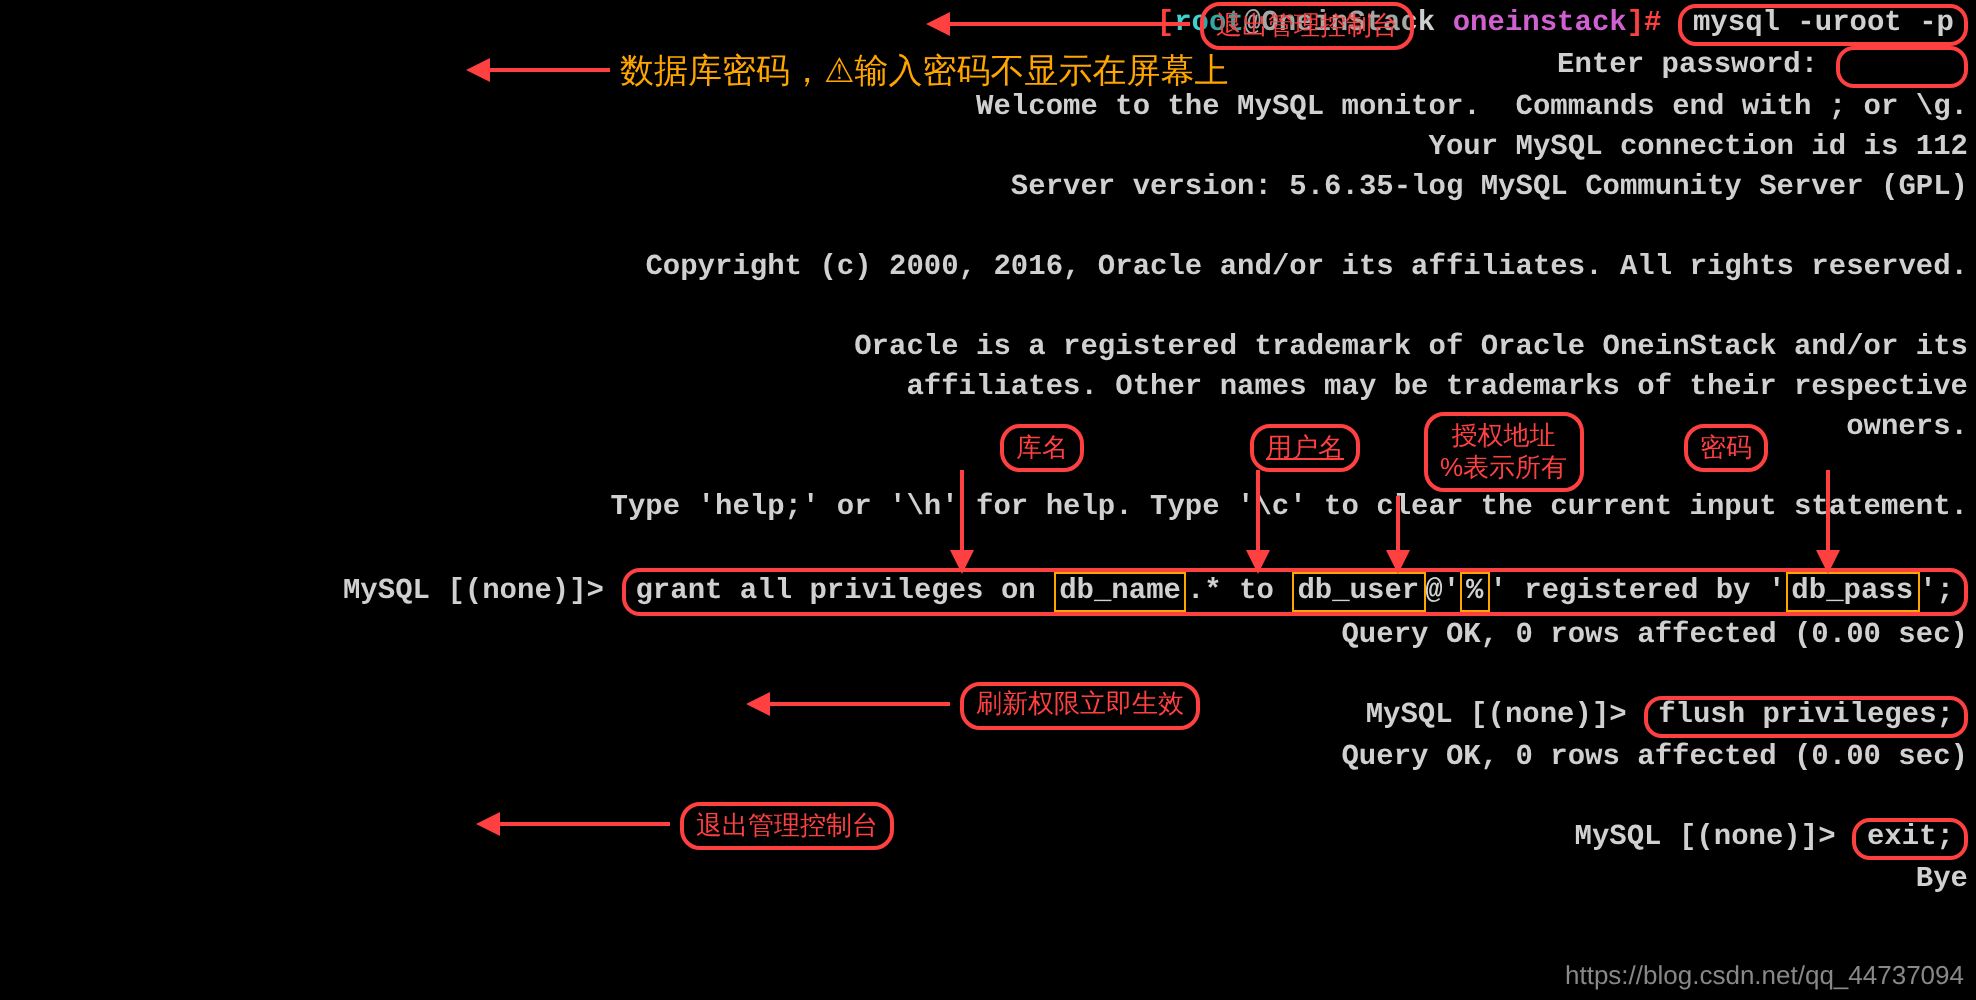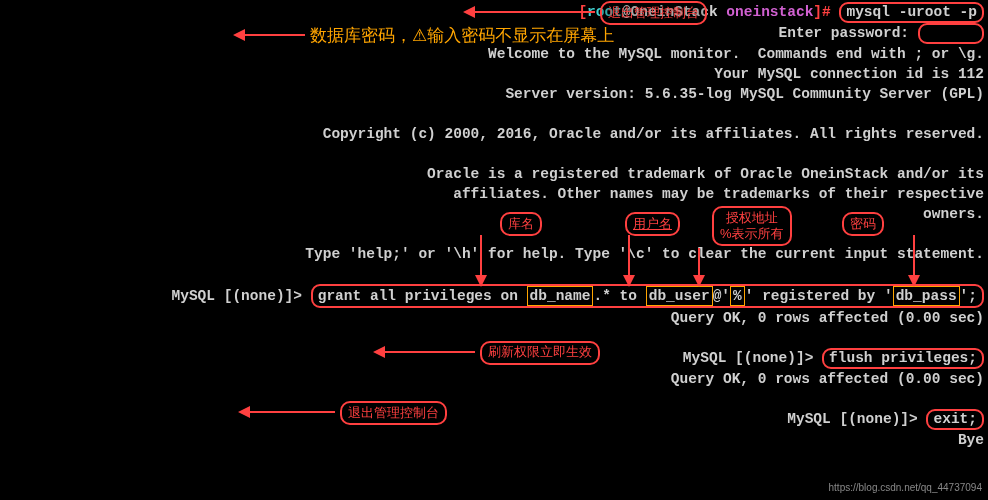--- a/index.html
+++ b/index.html
@@ -76,21 +76,21 @@
     bottom: -2px; left: -5px;
     border: 6px solid transparent;
     border-top: 12px solid #ff4040;
     border-bottom: 0;
   }
   .watermark {
     position: absolute;
     right: 6px;
     bottom: 2px;
     color: #888;
-    font-size: 10px;
+    font-size: 13px;
     font-family: Arial, sans-serif;
     font-weight: normal;
   }
 </style>
 </head>
 <body>
 
 <div class="line"><span class="red">[</span><span class="cyan">root</span><span>@OneinStack </span><span class="purple">oneinstack</span><span class="red">]# </span><span class="circle-red">mysql -uroot -p</span></div>
 <div class="line"><span>Enter password:</span> <span class="circle-red">&nbsp;&nbsp;&nbsp;&nbsp;&nbsp;&nbsp;</span></div>
 <div class="line">Welcome to the MySQL monitor.  Commands end with ; or \g.</div>

